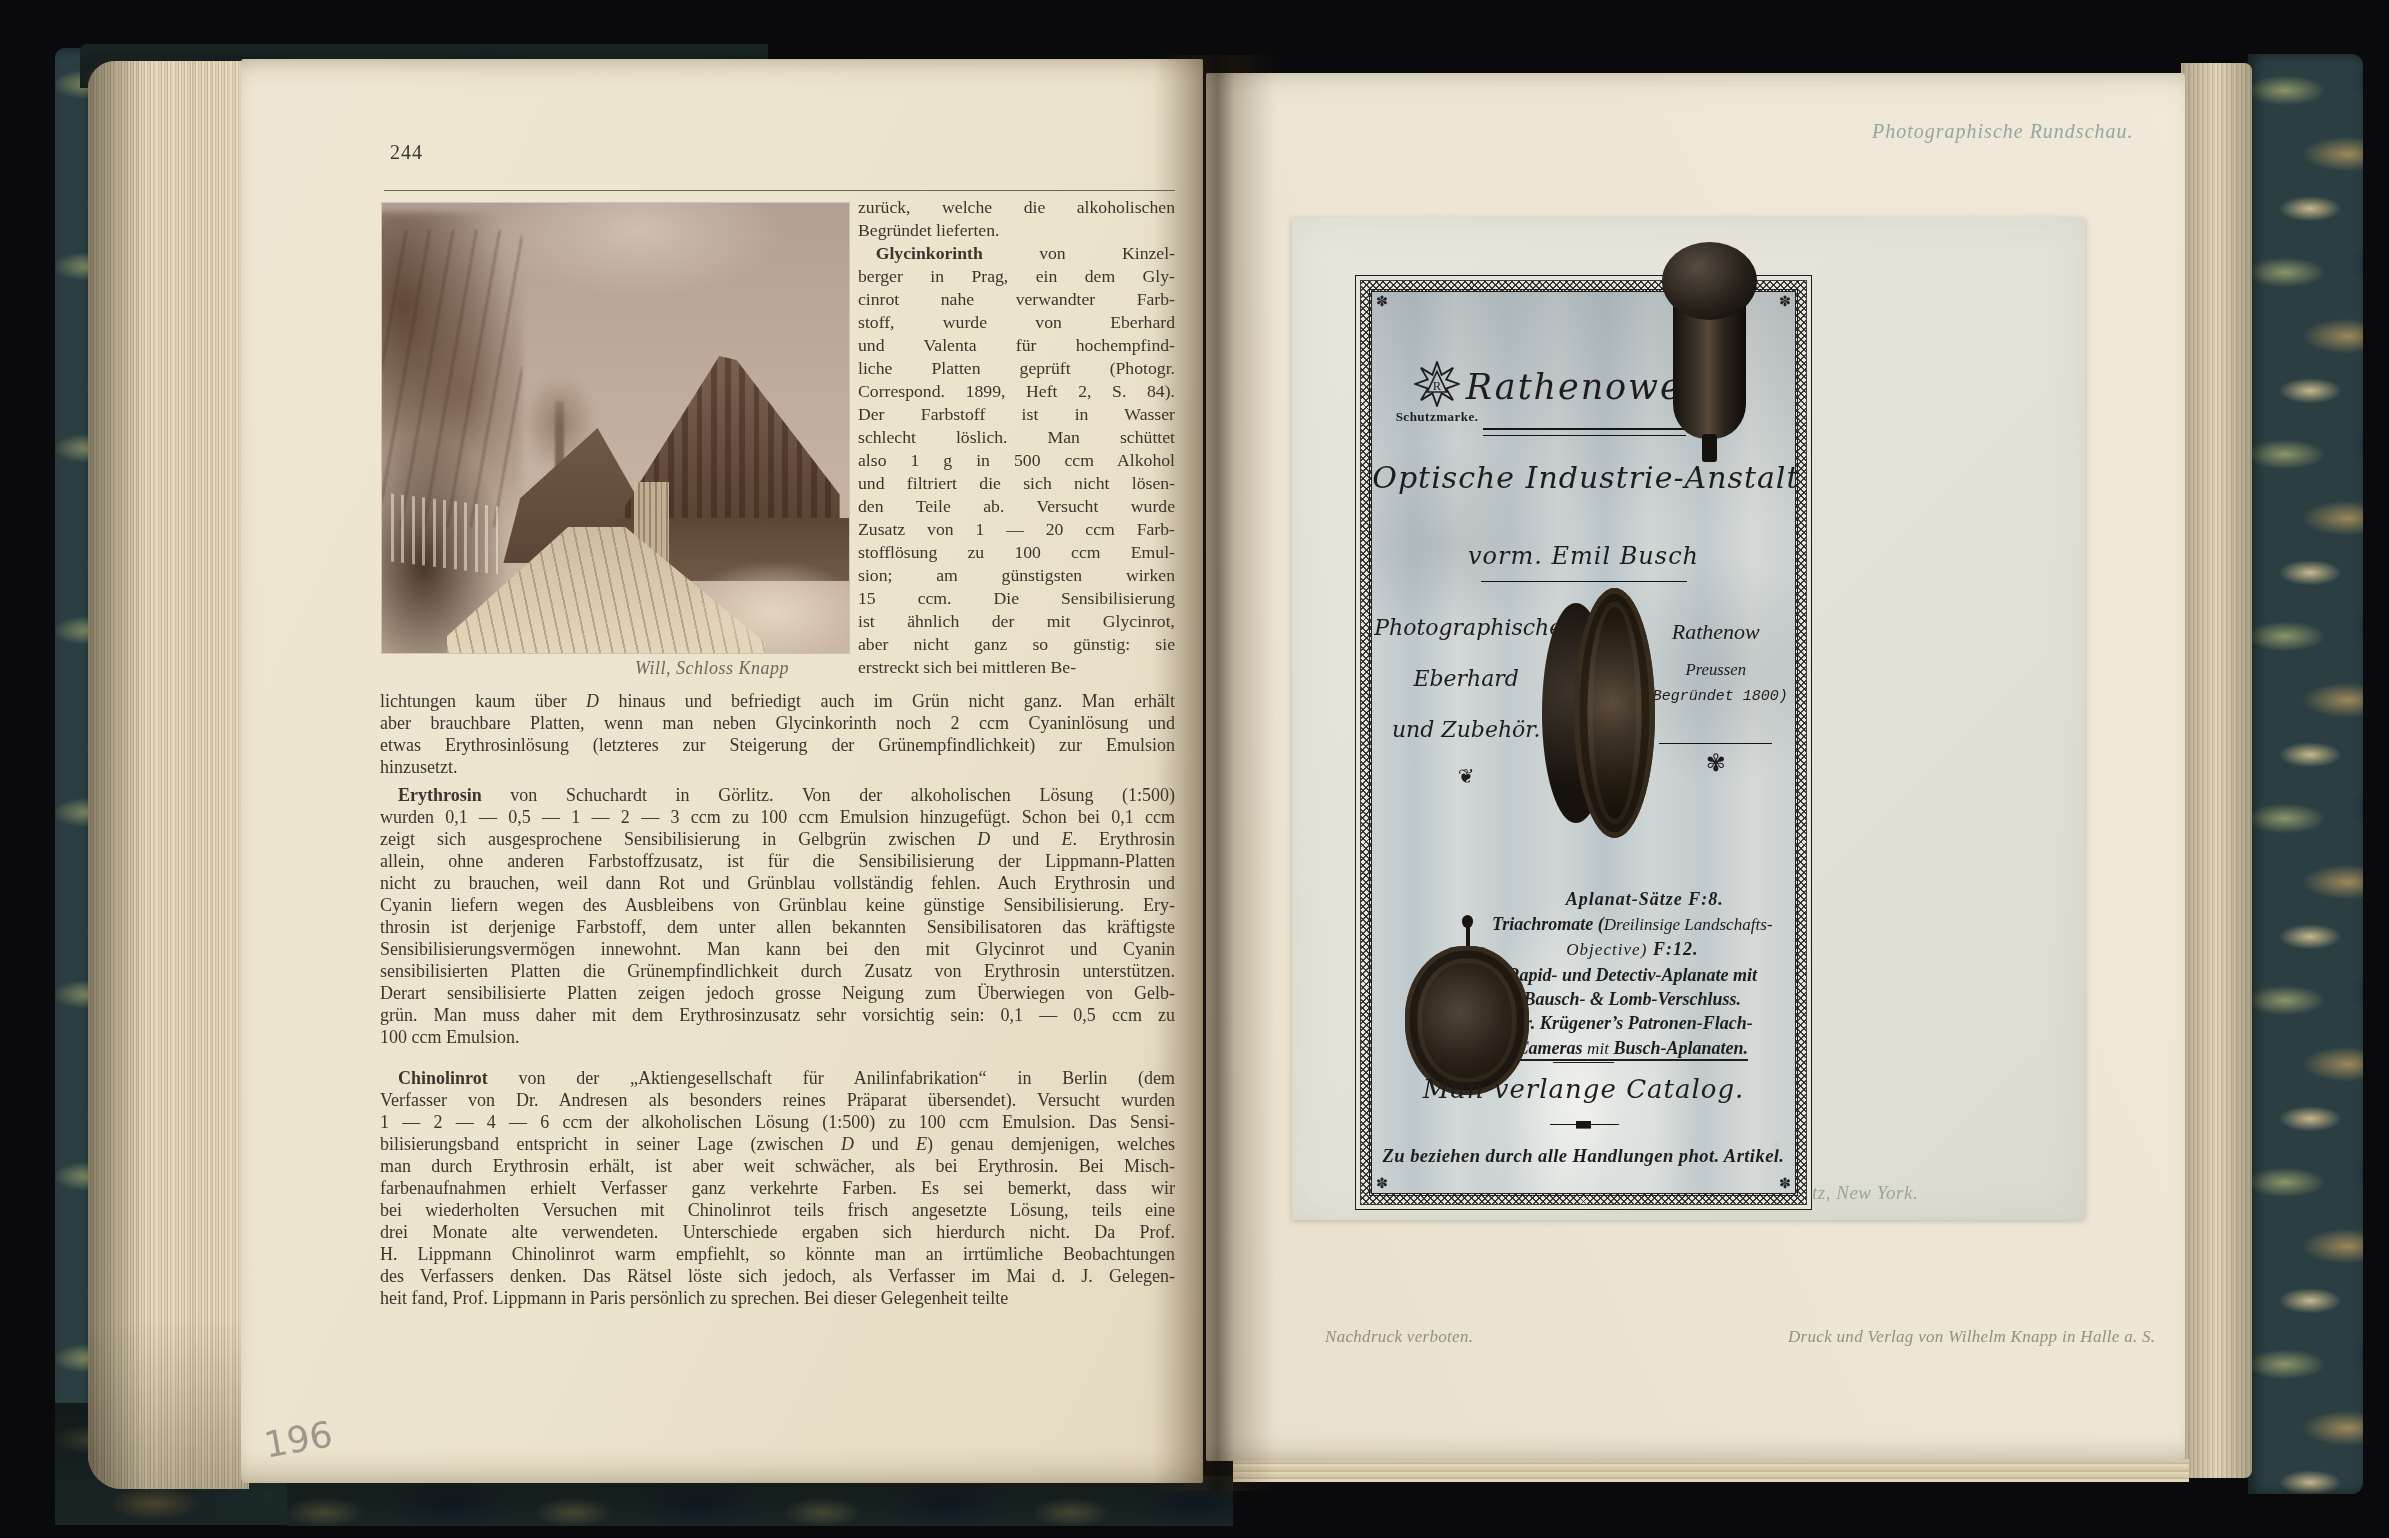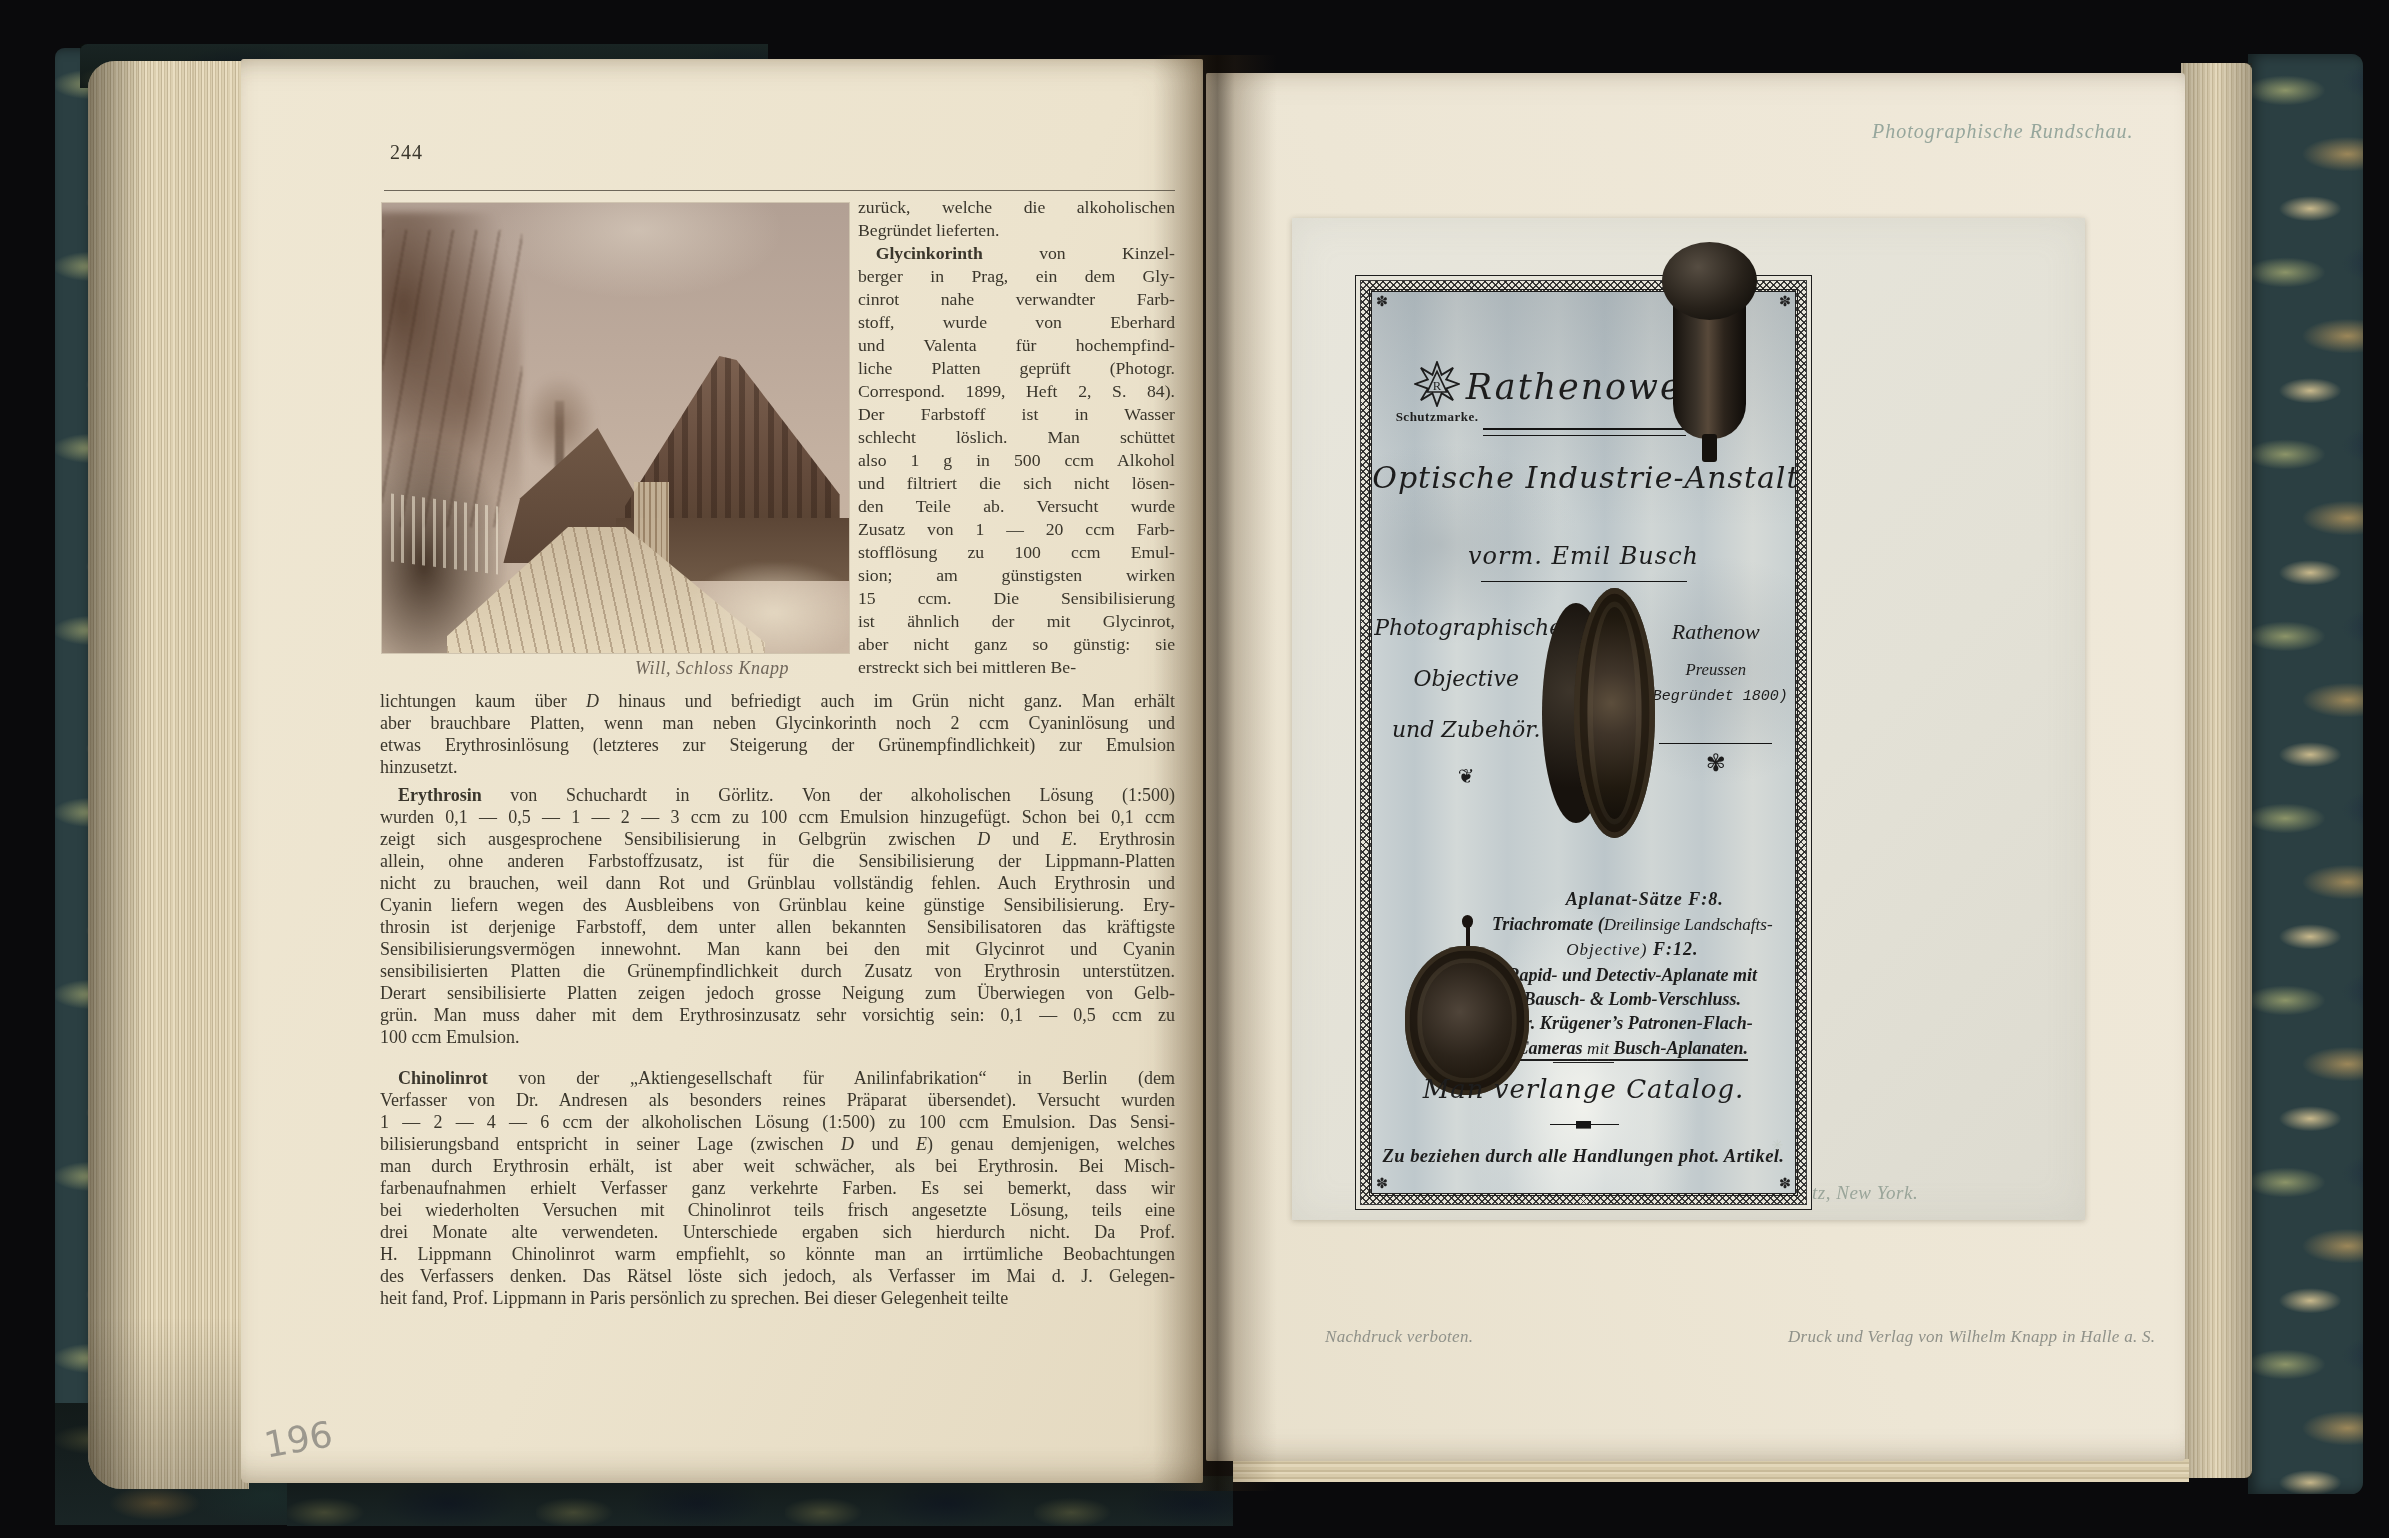--- a/index.html
+++ b/index.html
@@ -308,21 +308,21 @@
       </div>
 
       <div class="ad-center ad-script ad-title-script">Rathenower</div>
       <div class="ad-title-rule"></div>
       <div class="ad-center ad-script ad-title-main">Optische Industrie-Anstalt</div>
       <div class="ad-center ad-script ad-title-sub">vorm. Emil Busch</div>
       <div class="ad-sub-rule"></div>
 
       <div class="ad-left-block ad-script">
           <div class="ln">Photographische</div>
-          <div class="ln">Objective</div>
+          <div class="ln">Eberhard</div>
           <div class="ln ln-end">und Zubehör.</div>
         </div>
       <div class="ad-left-orn">❦</div>
 
       <div class="ad-right-block">
           <div class="ln">Rathenow</div>
           <div class="ln">Preussen</div>
           <div class="ln ln-end">(Begründet 1800)</div>
         </div>
       <div class="ad-right-rule"></div>

